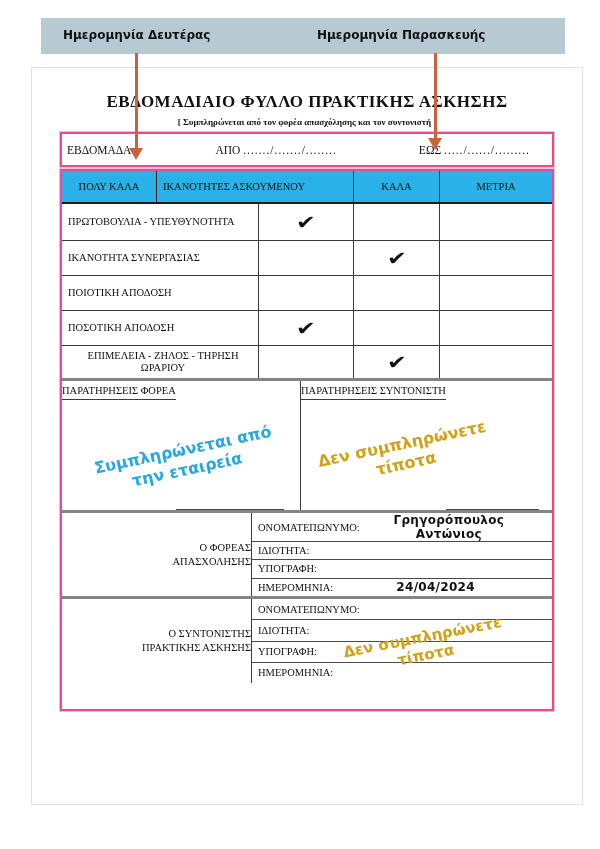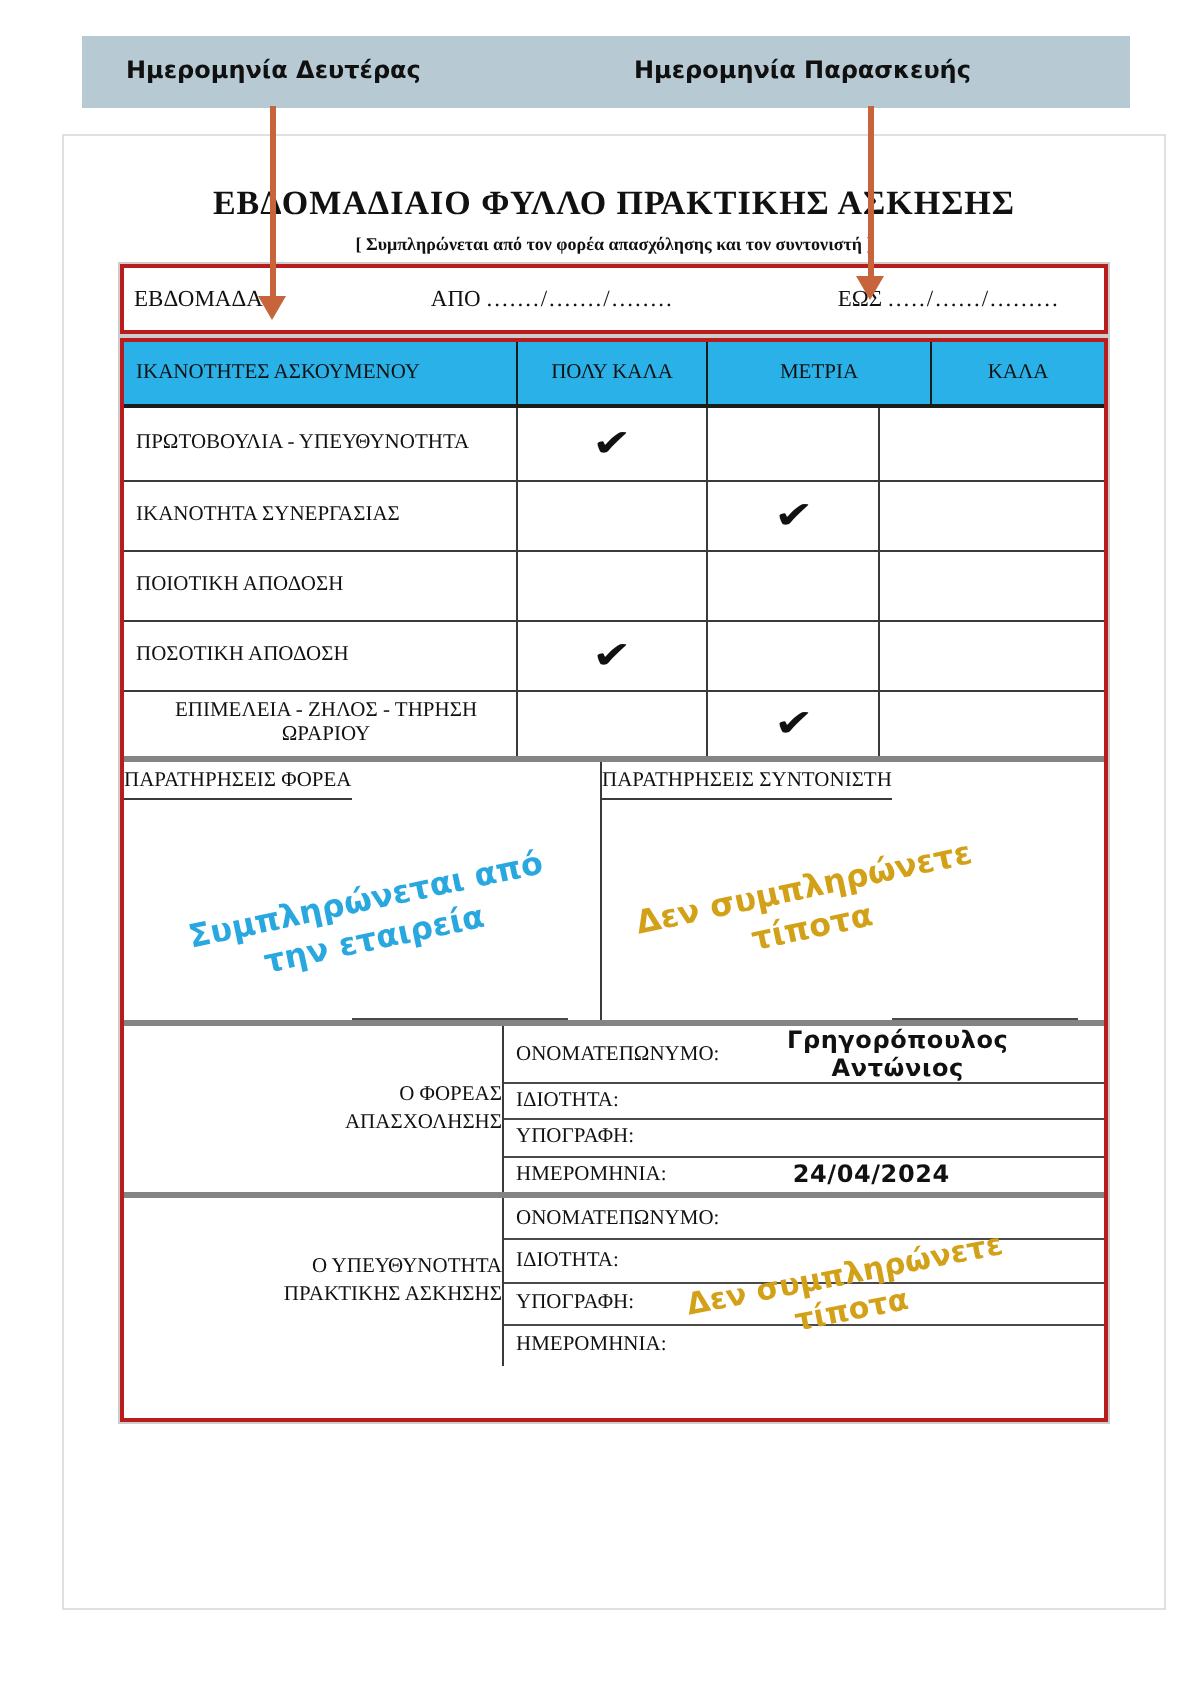--- a/index.html
+++ b/index.html
@@ -38,21 +38,21 @@
   .arrow.right .head{left:0;top:85px;}
 
   
   .page{position:absolute;left:31px;top:67px;width:552px;height:738px;
     background:#fff;border:1px solid #e0e0e0;z-index:1;}
   .title{position:absolute;left:0;top:24px;width:100%;text-align:center;
     font-size:17px;font-weight:bold;letter-spacing:0.5px;}
   .subtitle{position:absolute;left:0;top:49px;width:100%;text-align:center;
     font-size:9px;font-weight:bold;}
 
-  .boxed{position:absolute;left:28px;width:494px;border:2px solid #b91c1c;
+  .boxed{position:absolute;left:28px;width:494px;border:2px solid #ec4899;
     box-shadow:0 0 0 1px #cdcdcd;background:#fff;}
 
   
   .week{top:64px;height:35px;}
   .week-inner{display:flex;align-items:center;height:100%;font-size:11.5px;padding-left:5px;}
   .week-inner .wk{margin-right:84px;}
   .week-inner .fromgrp{margin-right:82px;}
   .dots{letter-spacing:1px;}
 
   
@@ -139,24 +139,24 @@
         <span class="wk">ΕΒΔΟΜΑΔΑ</span>
         <span class="fromgrp"><span>ΑΠΟ</span> <span class="dots">......./......./........</span></span>
         <span class="togrp"><span>ΕΩΣ</span> <span class="dots">...../....../.........</span></span>
       </div>
     </div>
 
     <div class="boxed main">
 
 
       <div class="sec skills-header">
+        <div class="c c2">ΠΟΛΥ ΚΑΛΑ</div>
         <div class="c c1">ΙΚΑΝΟΤΗΤΕΣ ΑΣΚΟΥΜΕΝΟΥ</div>
-        <div class="c c2">ΠΟΛΥ ΚΑΛΑ</div>
+        <div class="c c3">ΚΑΛΑ</div>
         <div class="c c4">ΜΕΤΡΙΑ</div>
-        <div class="c c3">ΚΑΛΑ</div>
       </div>
 
       <div class="sec skill-row r1">
         <div class="c c1">ΠΡΩΤΟΒΟΥΛΙΑ - ΥΠΕΥΘΥΝΟΤΗΤΑ</div>
         <div class="c c2">
             <span class="check">✔</span>
           </div>
         <div class="c c3">
             <span class="check"></span>
           </div>
@@ -261,21 +261,21 @@
           </div>
           <div class="sig-row">
             <span>ΗΜΕΡΟΜΗΝΙΑ:</span>
             <span class="val">24/04/2024</span>
           </div>
         </div>
       </div>
 
       <div class="sec sig last">
         <div class="sig-who">
-          <div>Ο ΥΠΕΥΘΥΝΟΤΗΤΑ</div>
+          <div>Ο ΣΥΝΤΟΝΙΣΤΗΣ</div>
           <div>ΠΡΑΚΤΙΚΗΣ ΑΣΚΗΣΗΣ</div>
         </div>
         <div class="sig-fields">
           <div class="sig-row">
             <span>ΟΝΟΜΑΤΕΠΩΝΥΜΟ:</span>
             <span class="val"></span>
           </div>
           <div class="sig-row">
             <span>ΙΔΙΟΤΗΤΑ:</span>
             <span class="val"></span>

